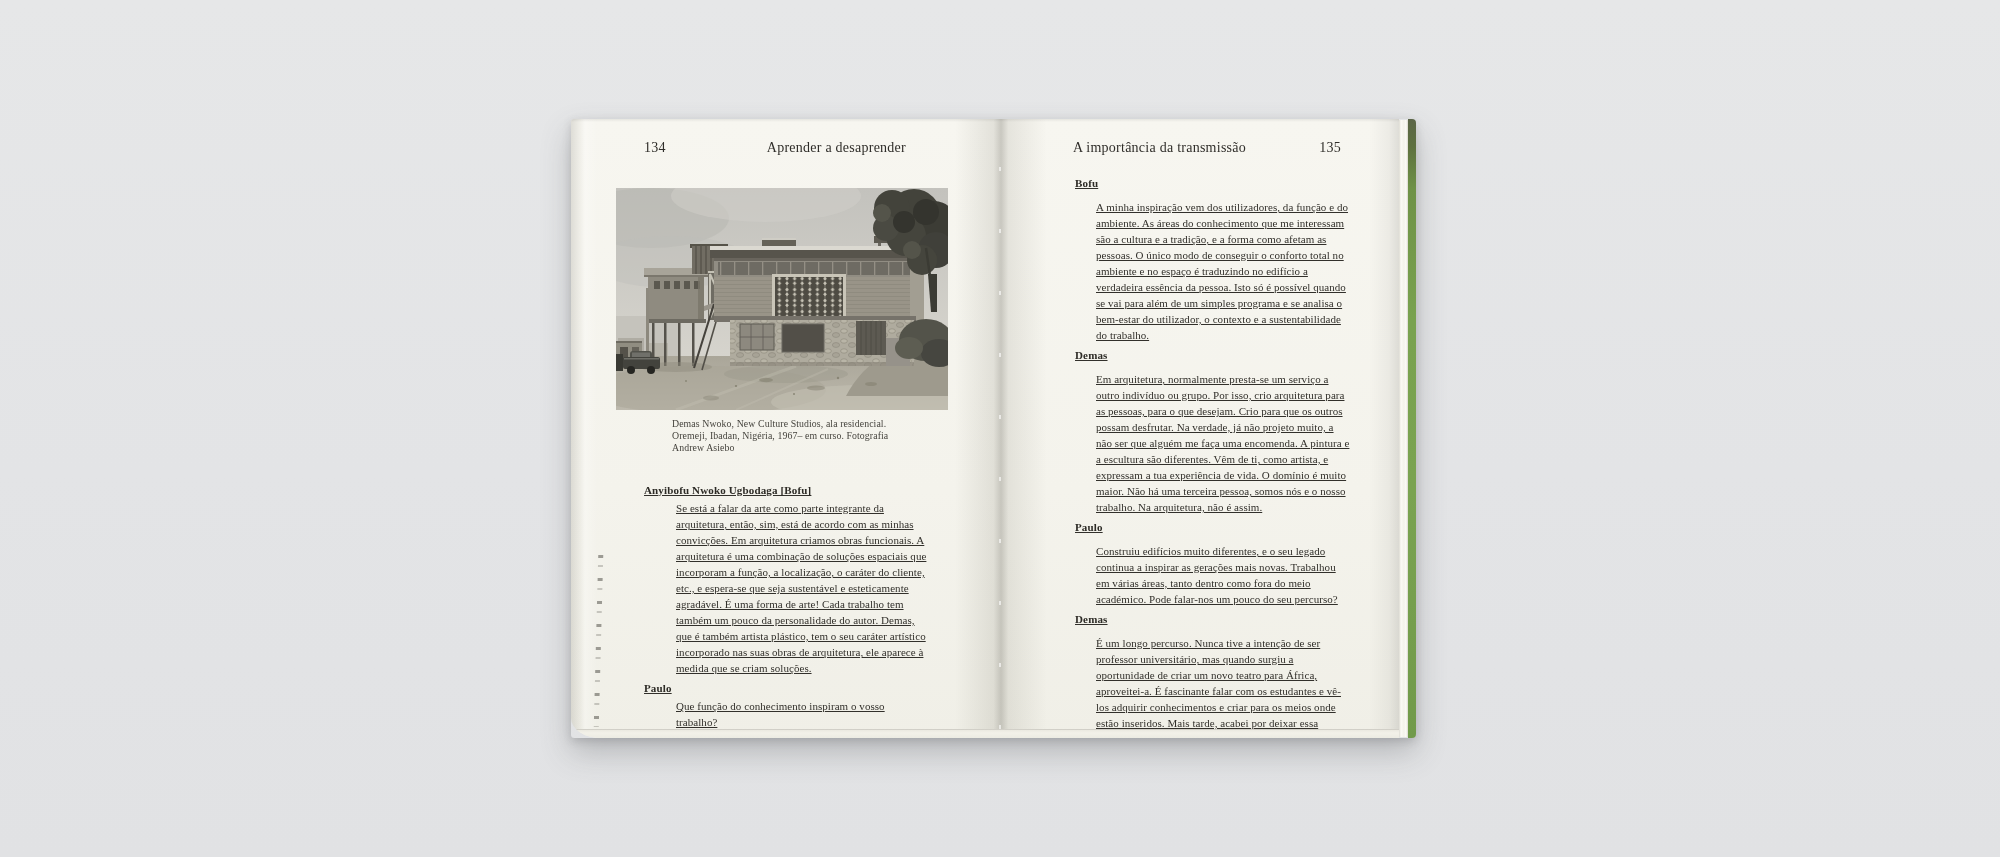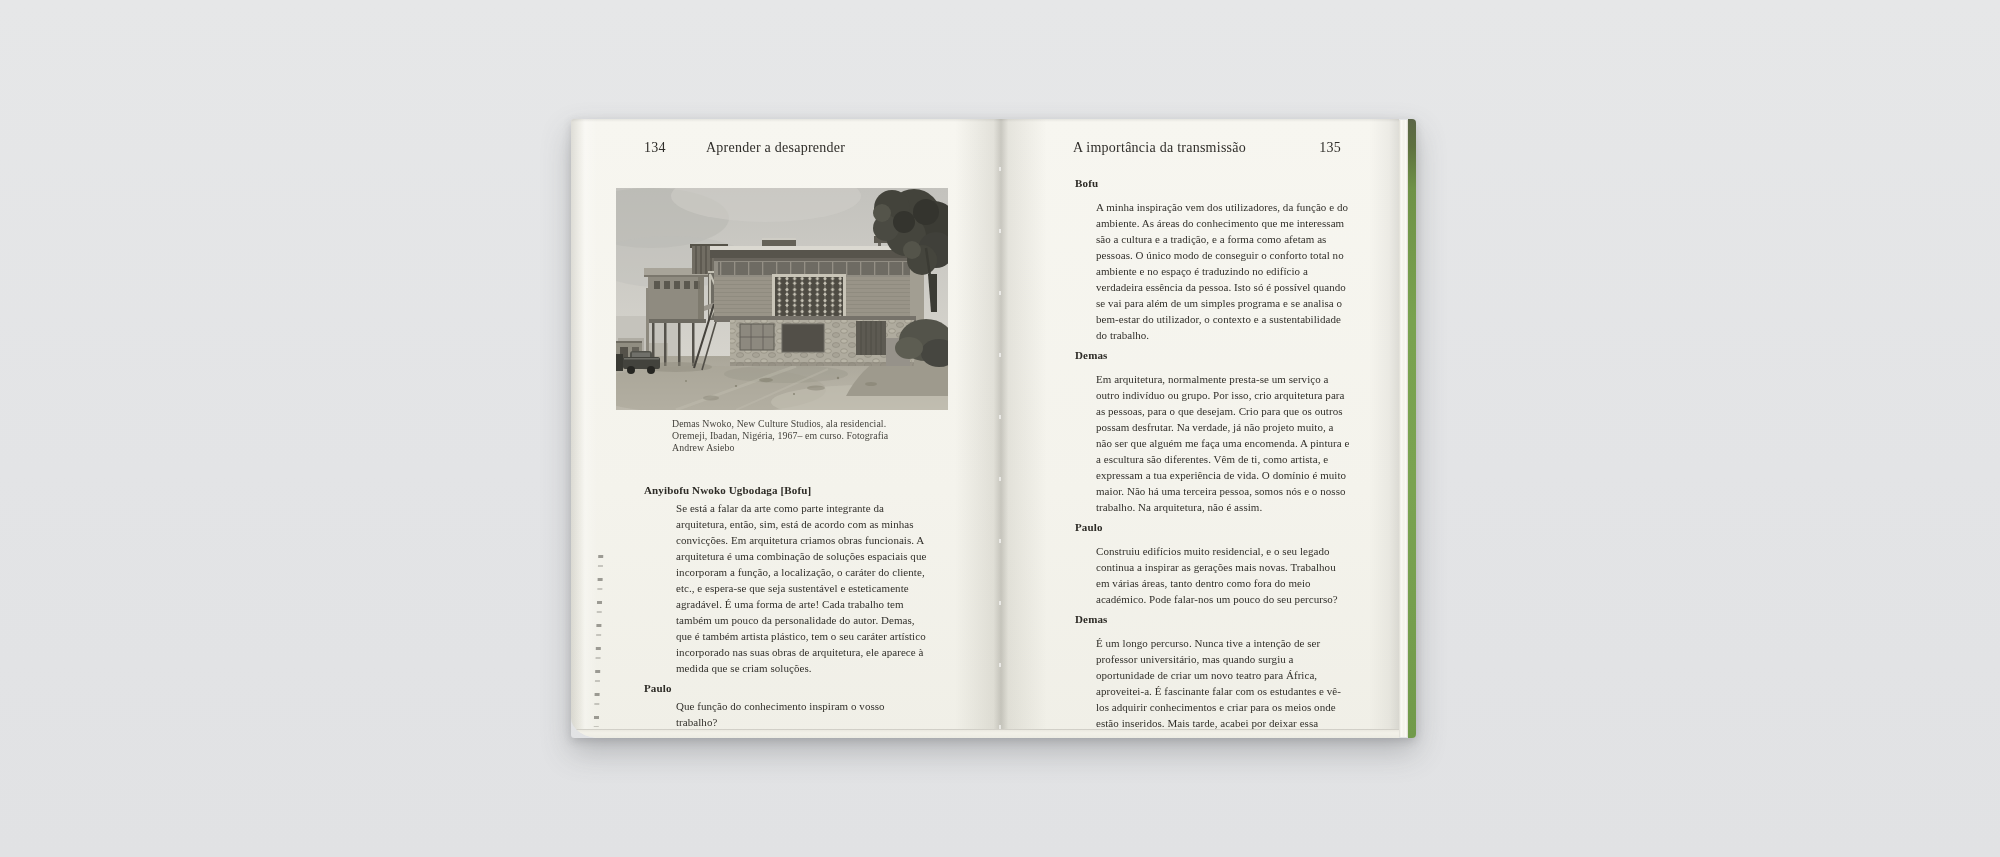--- a/index.html
+++ b/index.html
@@ -29,29 +29,29 @@
      transform:rotate(1.5deg);
      background:repeating-linear-gradient(180deg,rgba(45,43,36,.55) 0 3px,rgba(45,43,36,0) 3px 10px,rgba(45,43,36,.28) 10px 12px,rgba(45,43,36,0) 12px 23px);}
   .edge-strip{position:absolute;right:8px;top:1px;bottom:1px;width:9px;
      background:linear-gradient(90deg,#dddbd2 0,#fbfaf5 2px,#f3f2ea 5px,#fdfcf8 7px,#d8d6cc 9px);}
   .cover-green{position:absolute;right:0;top:0;bottom:0;width:8px;border-radius:0 4px 4px 0;
      background:linear-gradient(180deg,#5b6547 0,#5e713f 28px,#6f9247 70px,#79a24f 200px,#7aa351 60%,#719a4a 100%);}
 
   
   .pagehead{position:absolute;top:21px;font-size:14px;color:#2f2d29;letter-spacing:.25px;white-space:nowrap;}
   .pagenum-left{left:73px;}
-  .runhead-left{left:135px;width:200px;text-align:left;}
+  .runhead-left{left:135px;width:200px;text-align:right;}
   .runhead-right{left:455px;width:220px;text-align:right;}
   .pagenum-right{left:744px;width:30px;text-align:center;}
 
   figure.photo{position:absolute;left:45px;top:69px;width:332px;height:222px;margin:0;}
   figure.photo svg{display:block;width:100%;height:100%;}
   .caption{position:absolute;left:101px;top:299px;width:240px;font-size:9.8px;line-height:12px;color:#45433d;letter-spacing:.1px;}
 
-  .column{position:absolute;color:#32302b;}
+  .column{position:absolute;color:#32302b;text-decoration:underline;}
   .column-left{left:73px;top:363px;width:278px;}
   .column-right{left:504px;top:56px;width:278px;}
   .sect{margin:0 0 4px 0;}
   .sect h3{margin:0 0 2px 0;font-size:11px;line-height:16px;font-weight:bold;letter-spacing:.15px;color:#2d2b26;}
   .sect p{margin:0;font-size:11px;line-height:16px;letter-spacing:.05px;}
   .column-left .sect p{margin-left:32px;width:252px;}
   .column-right .sect p{margin-left:21px;width:256px;margin-top:8px;}
 </style>
 </head>
 <body>
@@ -249,21 +249,21 @@
           <div class="sect">
             <h3>Bofu</h3>
             <p>A minha inspiração vem dos utilizadores, da função e do ambiente. As áreas do conhecimento que me interessam são a cultura e a tradição, e a forma como afetam as pessoas. O único modo de conseguir o conforto total no ambiente e no espaço é traduzindo no edifício a verdadeira essência da pessoa. Isto só é possível quando se vai para além de um simples programa e se analisa o bem-estar do utilizador, o contexto e a sustentabilidade do trabalho.</p>
           </div>
           <div class="sect">
             <h3>Demas</h3>
             <p>Em arquitetura, normalmente presta-se um serviço a outro indivíduo ou grupo. Por isso, crio arquitetura para as pessoas, para o que desejam. Crio para que os outros possam desfrutar. Na verdade, já não projeto muito, a não ser que alguém me faça uma encomenda. A pintura e a escultura são diferentes. Vêm de ti, como artista, e expressam a tua experiência de vida. O domínio é muito maior. Não há uma terceira pessoa, somos nós e o nosso trabalho. Na arquitetura, não é assim.</p>
           </div>
           <div class="sect">
             <h3>Paulo</h3>
-            <p>Construiu edifícios muito residencial, e o seu legado continua a inspirar as gerações mais novas. Trabalhou em várias áreas, tanto dentro como fora do meio académico. Pode falar-nos um pouco do seu percurso?</p>
+            <p>Construiu edifícios muito diferentes, e o seu legado continua a inspirar as gerações mais novas. Trabalhou em várias áreas, tanto dentro como fora do meio académico. Pode falar-nos um pouco do seu percurso?</p>
           </div>
           <div class="sect">
             <h3>Demas</h3>
             <p>É um longo percurso. Nunca tive a intenção de ser professor universitário, mas quando surgiu a oportunidade de criar um novo teatro para África, aproveitei-a. É fascinante falar com os estudantes e vê-los adquirir conhecimentos e criar para os meios onde estão inseridos. Mais tarde, acabei por deixar essa oportunidade para os colegas do meu departamento, e abandonei o</p>
           </div>
         </div>
       </section>
 
       <div class="shade-gutter"></div>
       <div class="stitches"></div>

